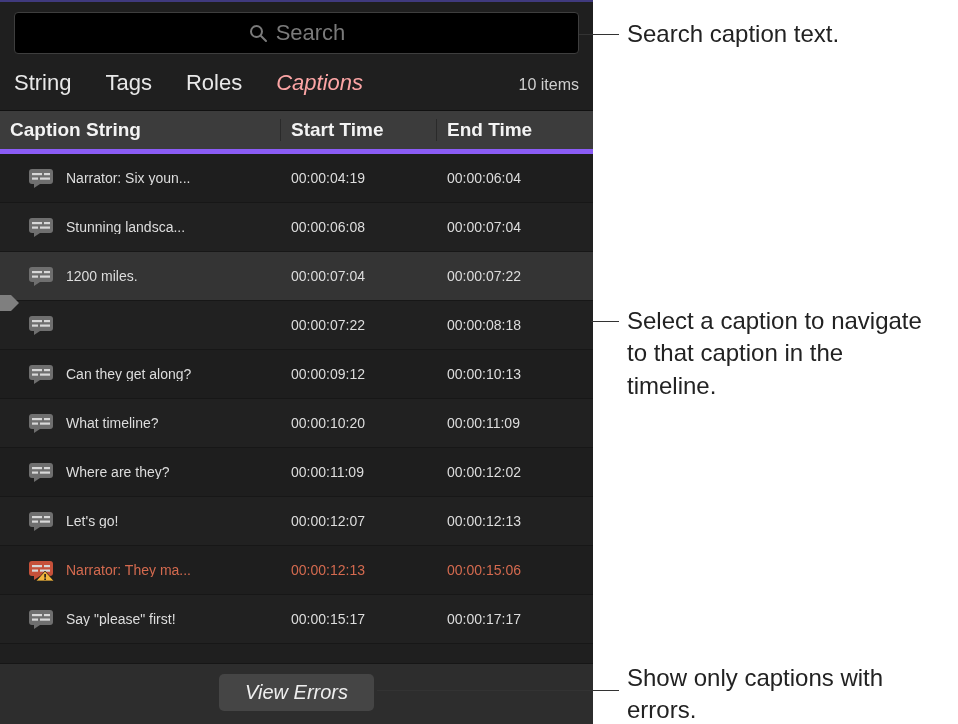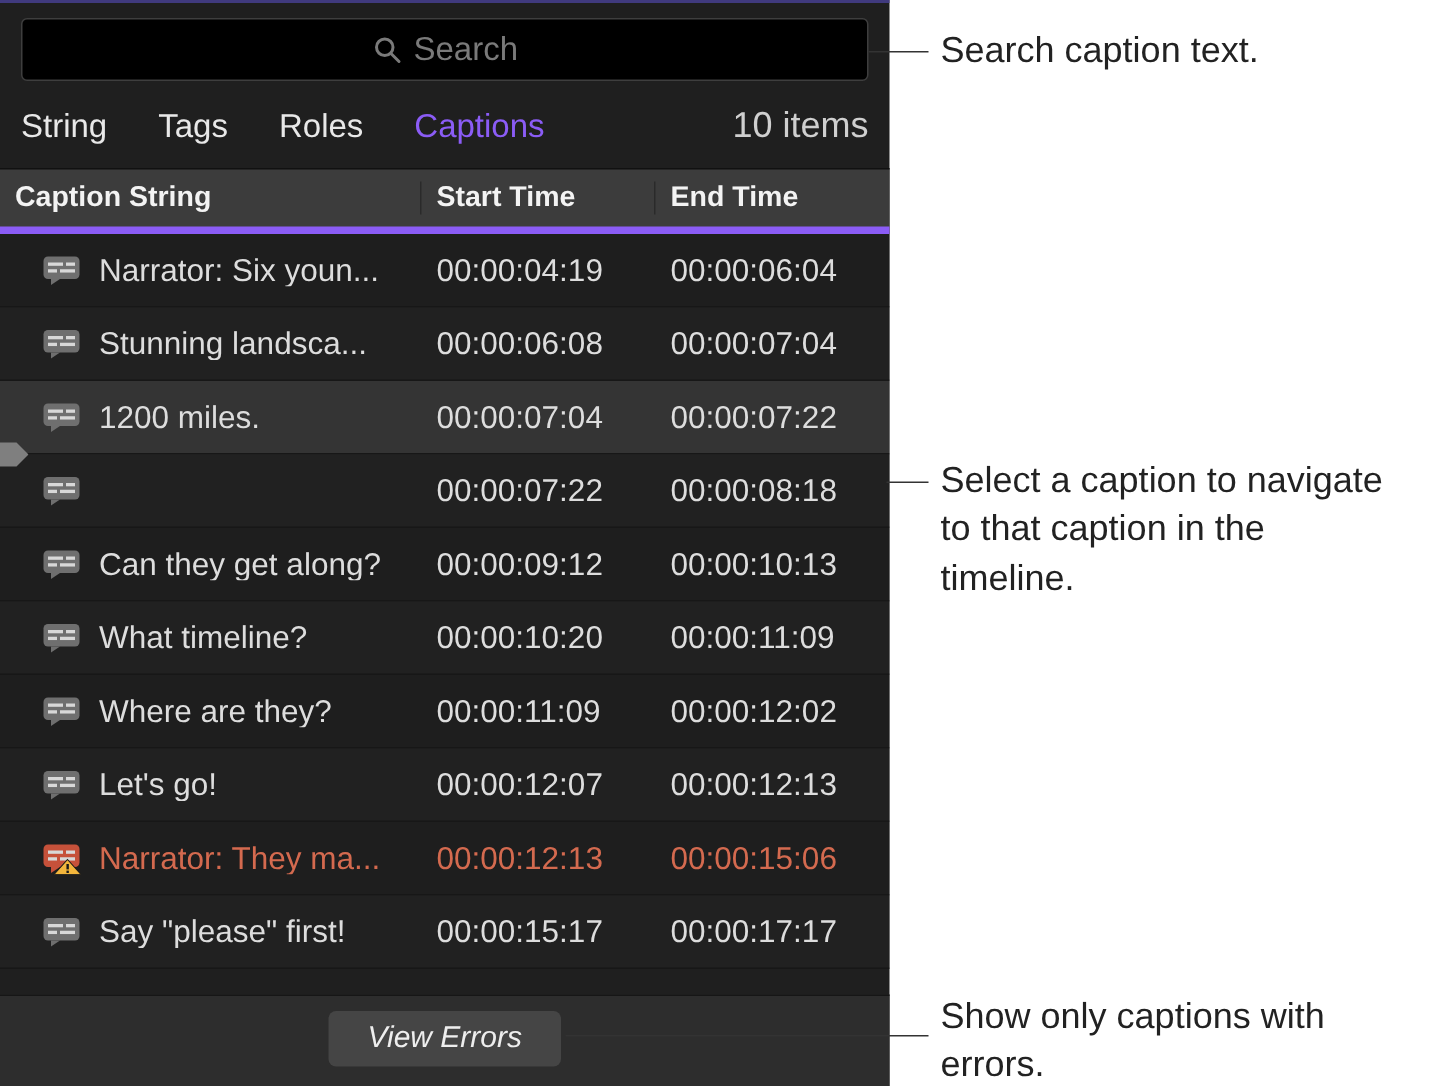--- a/index.html
+++ b/index.html
@@ -40,43 +40,43 @@
 
   .tabbar {
     display: flex;
     align-items: baseline;
     padding: 10px 14px 14px 14px;
     gap: 34px;
     font-size: 22px;
     color: #e8e8e8;
   }
   .tab { cursor: pointer; }
-  .tab.active { color: #8b5cf6; }
+  .tab.active { color: #fca5a5; font-style: italic; }
   .spacer { flex: 1; }
-  .count { color: #cfcfcf; font-size: 24px; }
+  .count { color: #cfcfcf; font-size: 16px; }
 
   .table-head {
     display: grid;
     grid-template-columns: 281px 156px 1fr;
     background: #3c3c3c;
     color: #f3f3f3;
     font-size: 19px;
     font-weight: 600;
     padding: 8px 0;
     border-top: 1px solid #111;
     border-bottom: 5px solid #8b5cf6;
   }
   .table-head > div { padding: 0 10px; border-right: 1px solid #2a2a2a; }
   .table-head > div:last-child { border-right: none; }
 
   .rows { flex: 1; overflow: hidden; }
   .row {
     display: grid;
     grid-template-columns: 281px 156px 1fr;
-    font-size: 21px;
+    font-size: 14px;
     line-height: 1;
     padding: 13px 0;
     border-bottom: 1px solid #171717;
     align-items: center;
     cursor: default;
   }
   .row:nth-child(odd) { background: #1e1e1e; }
   .row:nth-child(even) { background: #212121; }
   .row.selected { background: #343434; }
   .cell { padding: 0 10px; white-space: nowrap; overflow: hidden; text-overflow: ellipsis; }

